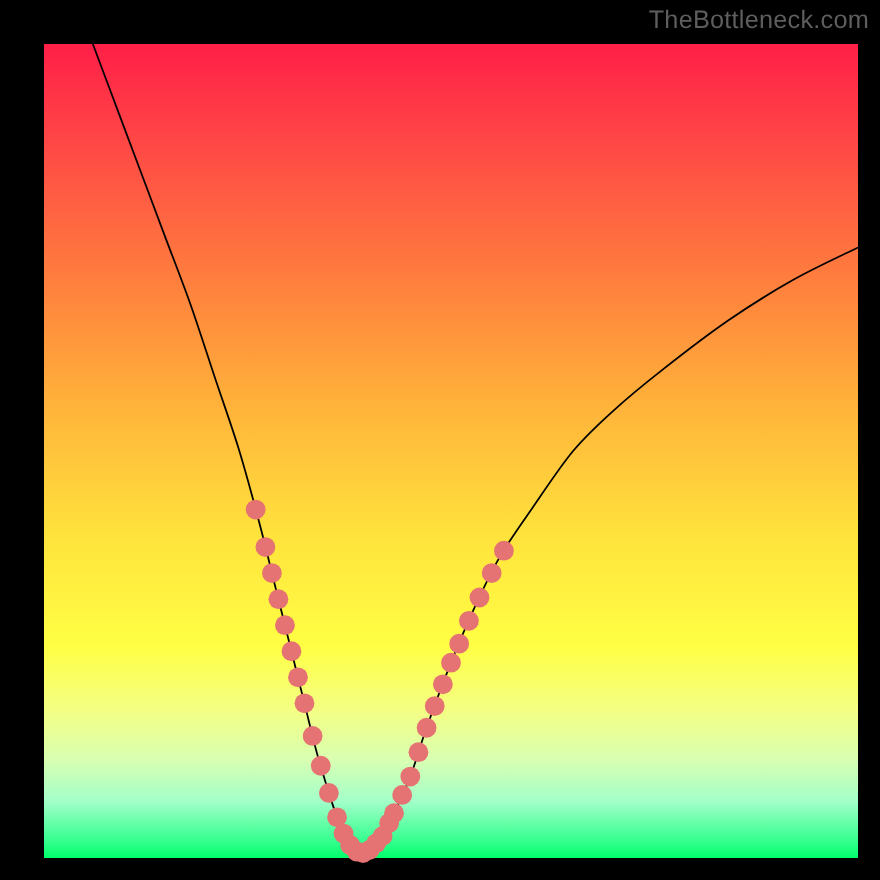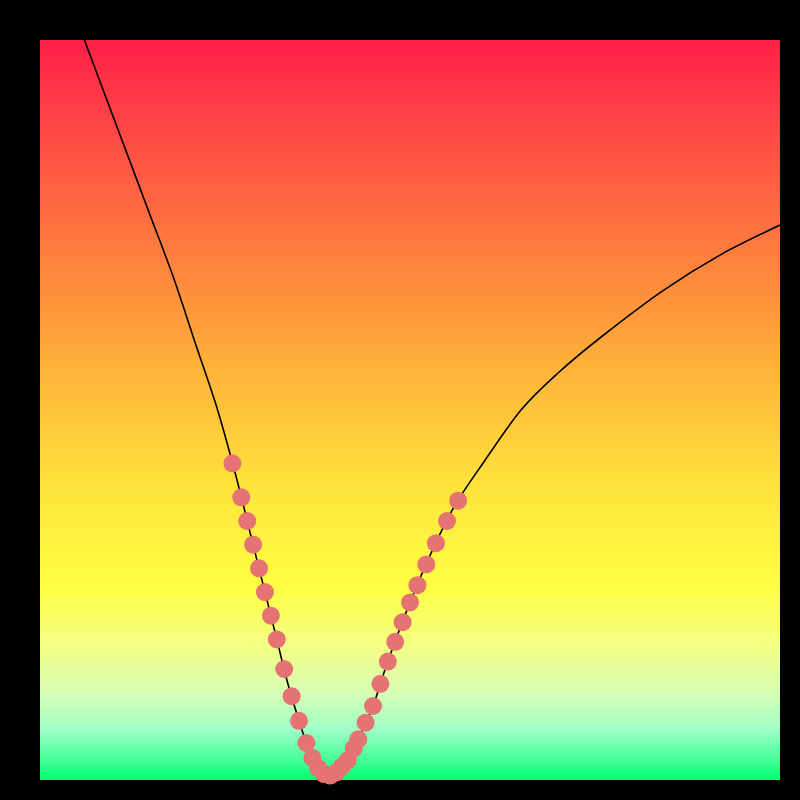--- a/index.html
+++ b/index.html
@@ -46,20 +46,21 @@
     top: 0;
     width: 740px;
     height: 740px;
     overflow: visible;
   }
 </style>
 </head>
 <body>
 
 <div class="frame">
+  <div class="watermark">TheBottleneck.com</div>
   <div class="plot-area">
     <svg class="curve" viewBox="0 0 740 740">
       <path id="curve-path" fill="none" stroke="#000000" stroke-width="1.6" d="M 44.4 0 C 48.099999999999994 9.866666666666655, 59.199999999999996 39.4666666666666, 66.6 59.19999999999993 C 74 78.93333333333327, 81.39999999999999 98.66666666666663, 88.8 118.39999999999998 C 96.2 138.13333333333333, 103.6 157.8666666666667, 111 177.60000000000002 C 118.4 197.33333333333334, 125.79999999999998 215.8333333333333, 133.2 236.79999999999995 C 140.6 257.76666666666665, 148 281.20000000000005, 155.4 303.40000000000003 C 162.8 325.6, 170.81666666666666 347.8, 177.6 370 C 184.38333333333333 392.2, 190.55 415.6333333333334, 196.10000000000002 436.6 C 201.65000000000003 457.56666666666666, 205.96666666666664 476.0666666666666, 210.89999999999998 495.79999999999995 C 215.83333333333331 515.5333333333333, 221.38333333333333 537.7333333333333, 225.7 555 C 230.01666666666665 572.2666666666667, 233.10000000000002 584.6, 236.8 599.4 C 240.5 614.1999999999999, 244.20000000000002 630.2333333333333, 247.9 643.8 C 251.6 657.3666666666666, 255.91666666666669 670.9333333333333, 259 680.8 C 262.0833333333333 690.6666666666666, 263.9333333333333 696.2166666666667, 266.4 703 C 268.8666666666667 709.7833333333333, 271.33333333333337 716.5666666666666, 273.8 721.5 C 276.26666666666665 726.4333333333334, 278.73333333333335 730.1333333333333, 281.2 732.6 C 283.66666666666663 735.0666666666667, 286.1333333333333 736.3, 288.6 736.3 C 291.0666666666667 736.3, 292.9166666666667 735.0666666666667, 296 732.6 C 299.0833333333333 730.1333333333333, 303.4 727.05, 307.09999999999997 721.5 C 310.79999999999995 715.95, 313.8833333333333 708.55, 318.2 699.3 C 322.51666666666665 690.05, 328.06666666666666 678.95, 333 666 C 337.93333333333334 653.05, 341.63333333333327 638.8666666666667, 347.79999999999995 621.6 C 353.96666666666664 604.3333333333334, 362.59999999999997 580.9, 370 562.4 C 377.40000000000003 543.9, 384.80000000000007 526.6333333333333, 392.20000000000005 510.6 C 399.6 494.5666666666667, 405.7666666666667 481, 414.40000000000003 466.2 C 423.03333333333336 451.4, 432.9 437.83333333333337, 444 421.8 C 455.1 405.76666666666665, 468.6666666666667 384.8, 481 370 C 493.3333333333333 355.2, 504.43333333333334 345.33333333333326, 518 332.99999999999994 C 531.5666666666666 320.66666666666663, 545.1333333333333 309.56666666666666, 562.4 296 C 579.6666666666666 282.43333333333334, 601.8666666666667 265.16666666666663, 621.6 251.59999999999997 C 641.3333333333334 238.0333333333333, 661.0666666666667 225.70000000000002, 680.8000000000001 214.60000000000002 C 700.5333333333334 203.50000000000003, 730.1333333333333 189.93333333333334, 740 185"></path>
       <g id="markers">
           <circle cx="192.4" cy="423.28000000000003" r="9" fill="#e57373"></circle>
           <circle cx="201.28" cy="457.32" r="9" fill="#e57373"></circle>
           <circle cx="207.20000000000002" cy="481" r="9" fill="#e57373"></circle>
           <circle cx="213.12000000000003" cy="504.68000000000006" r="9" fill="#e57373"></circle>
           <circle cx="219.04000000000002" cy="528.3600000000001" r="9" fill="#e57373"></circle>
           <circle cx="224.96" cy="552.04" r="9" fill="#e57373"></circle>

